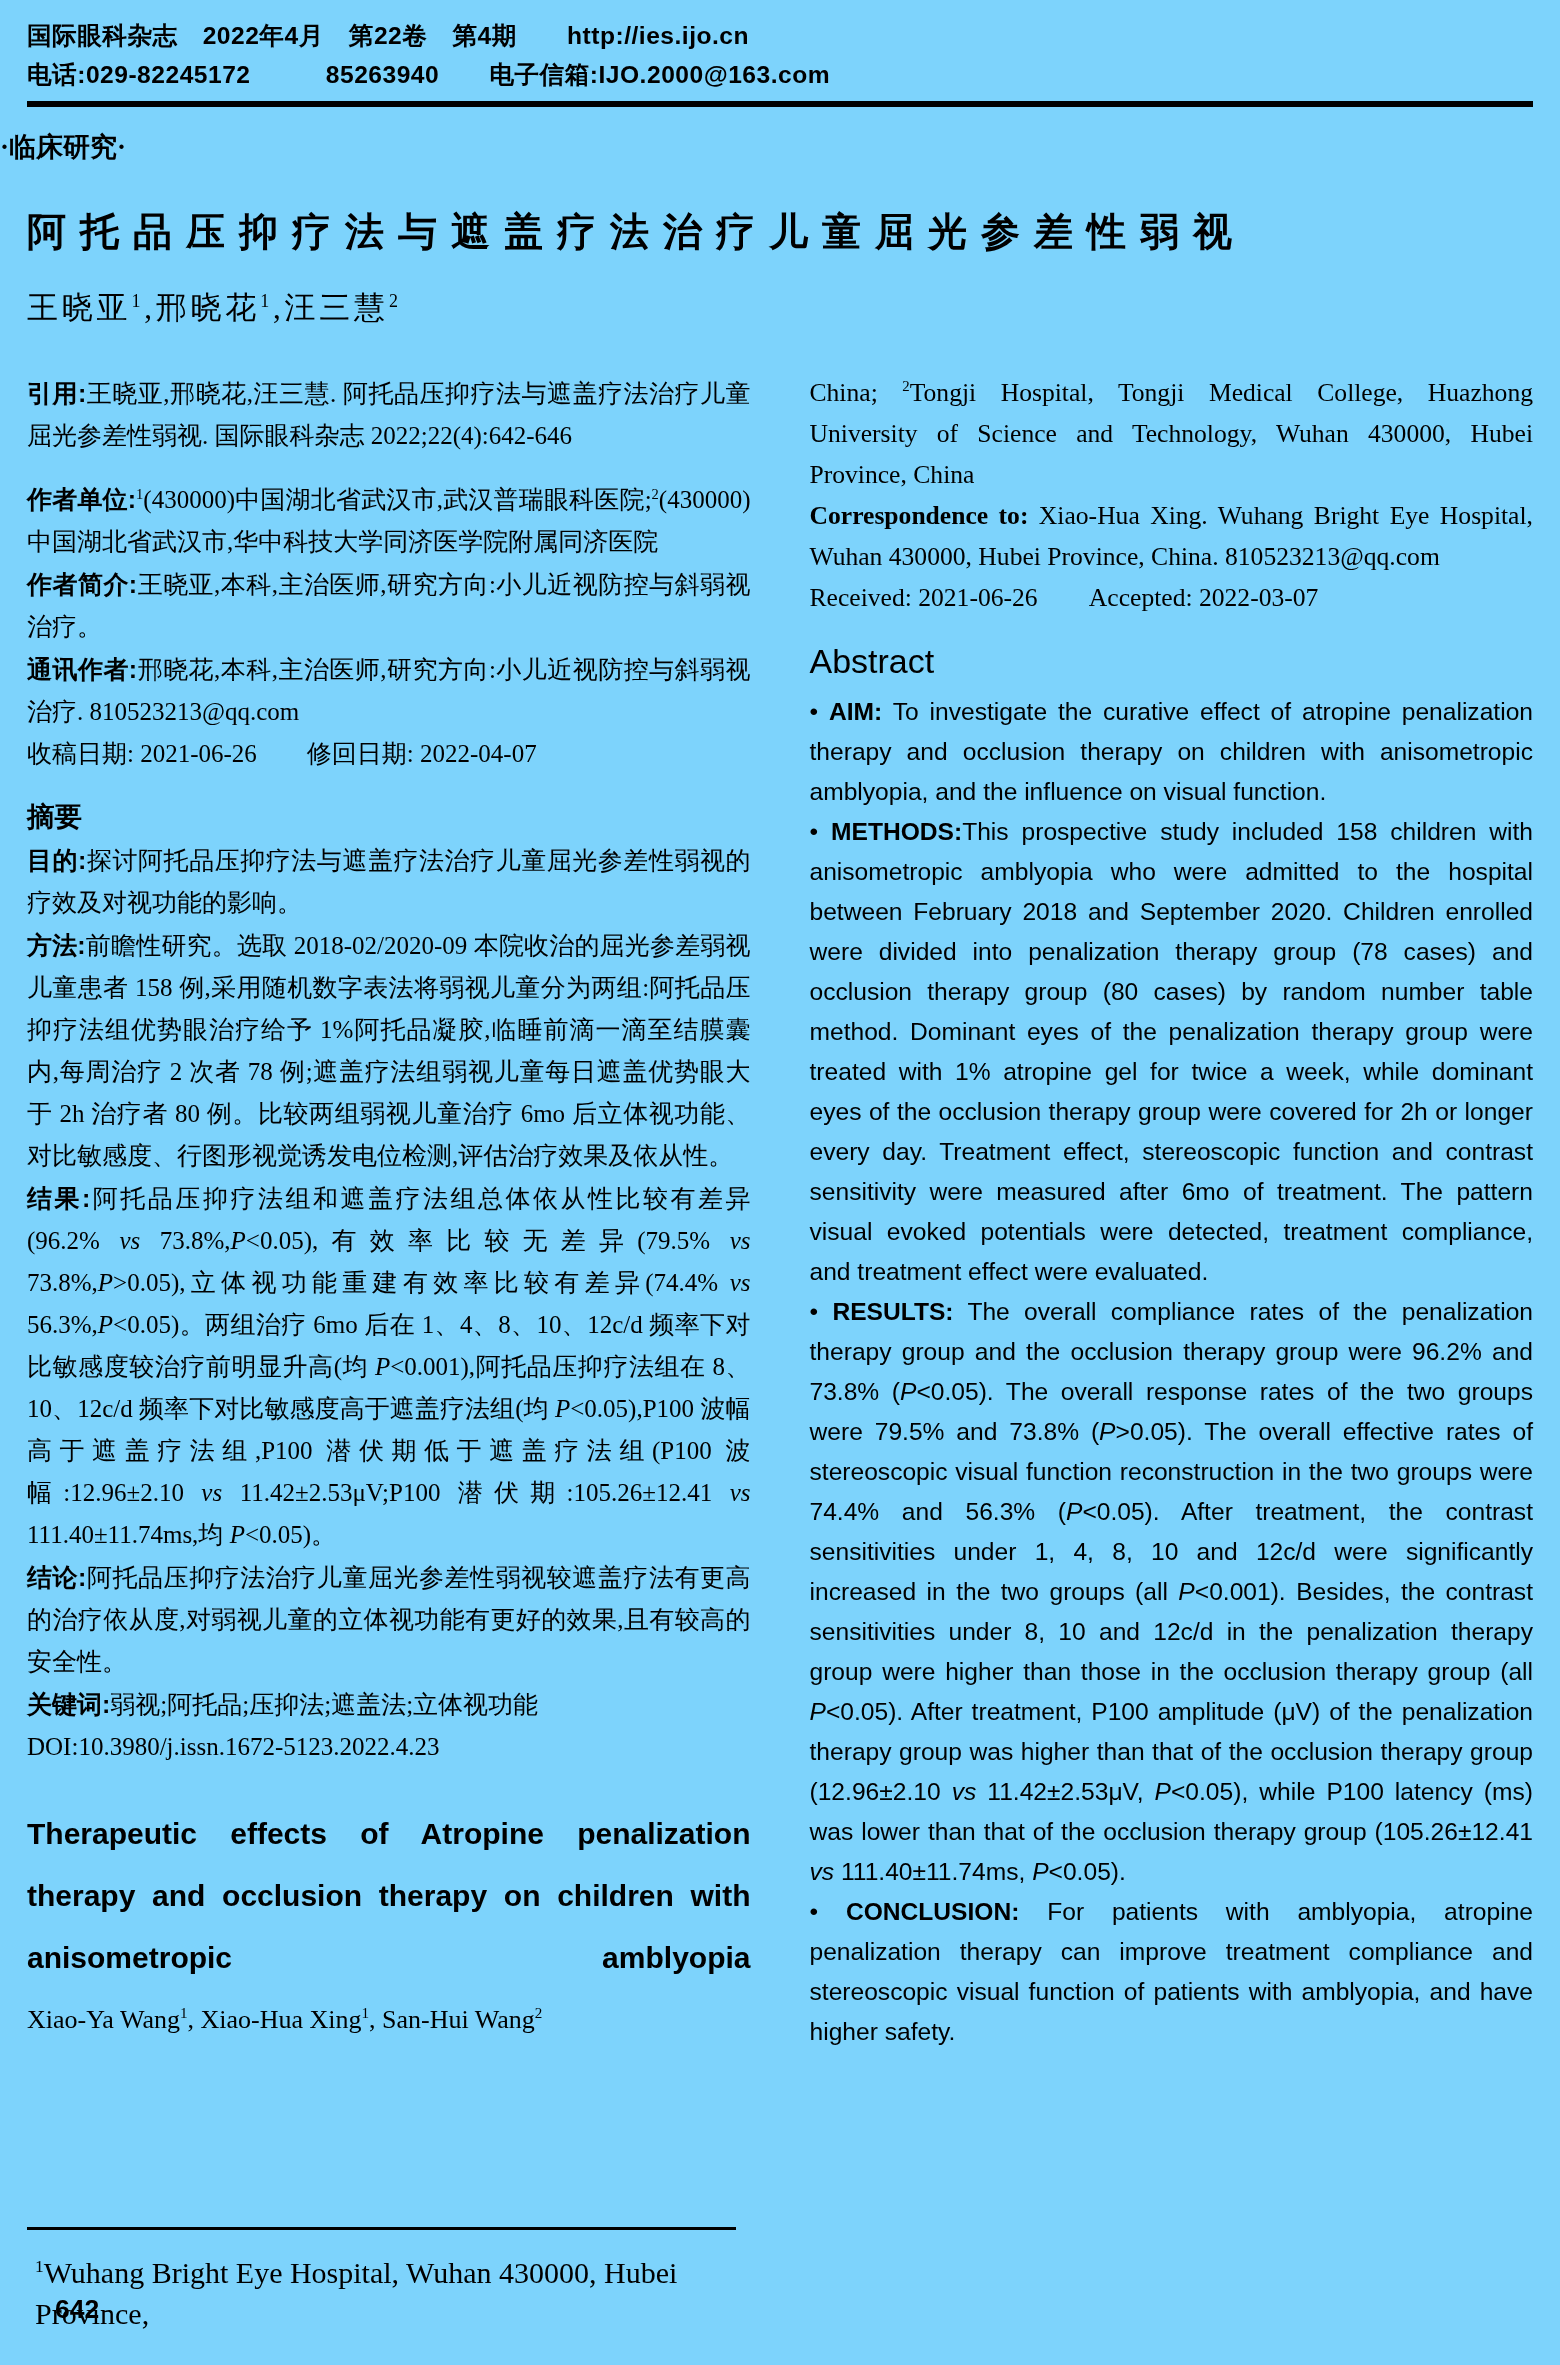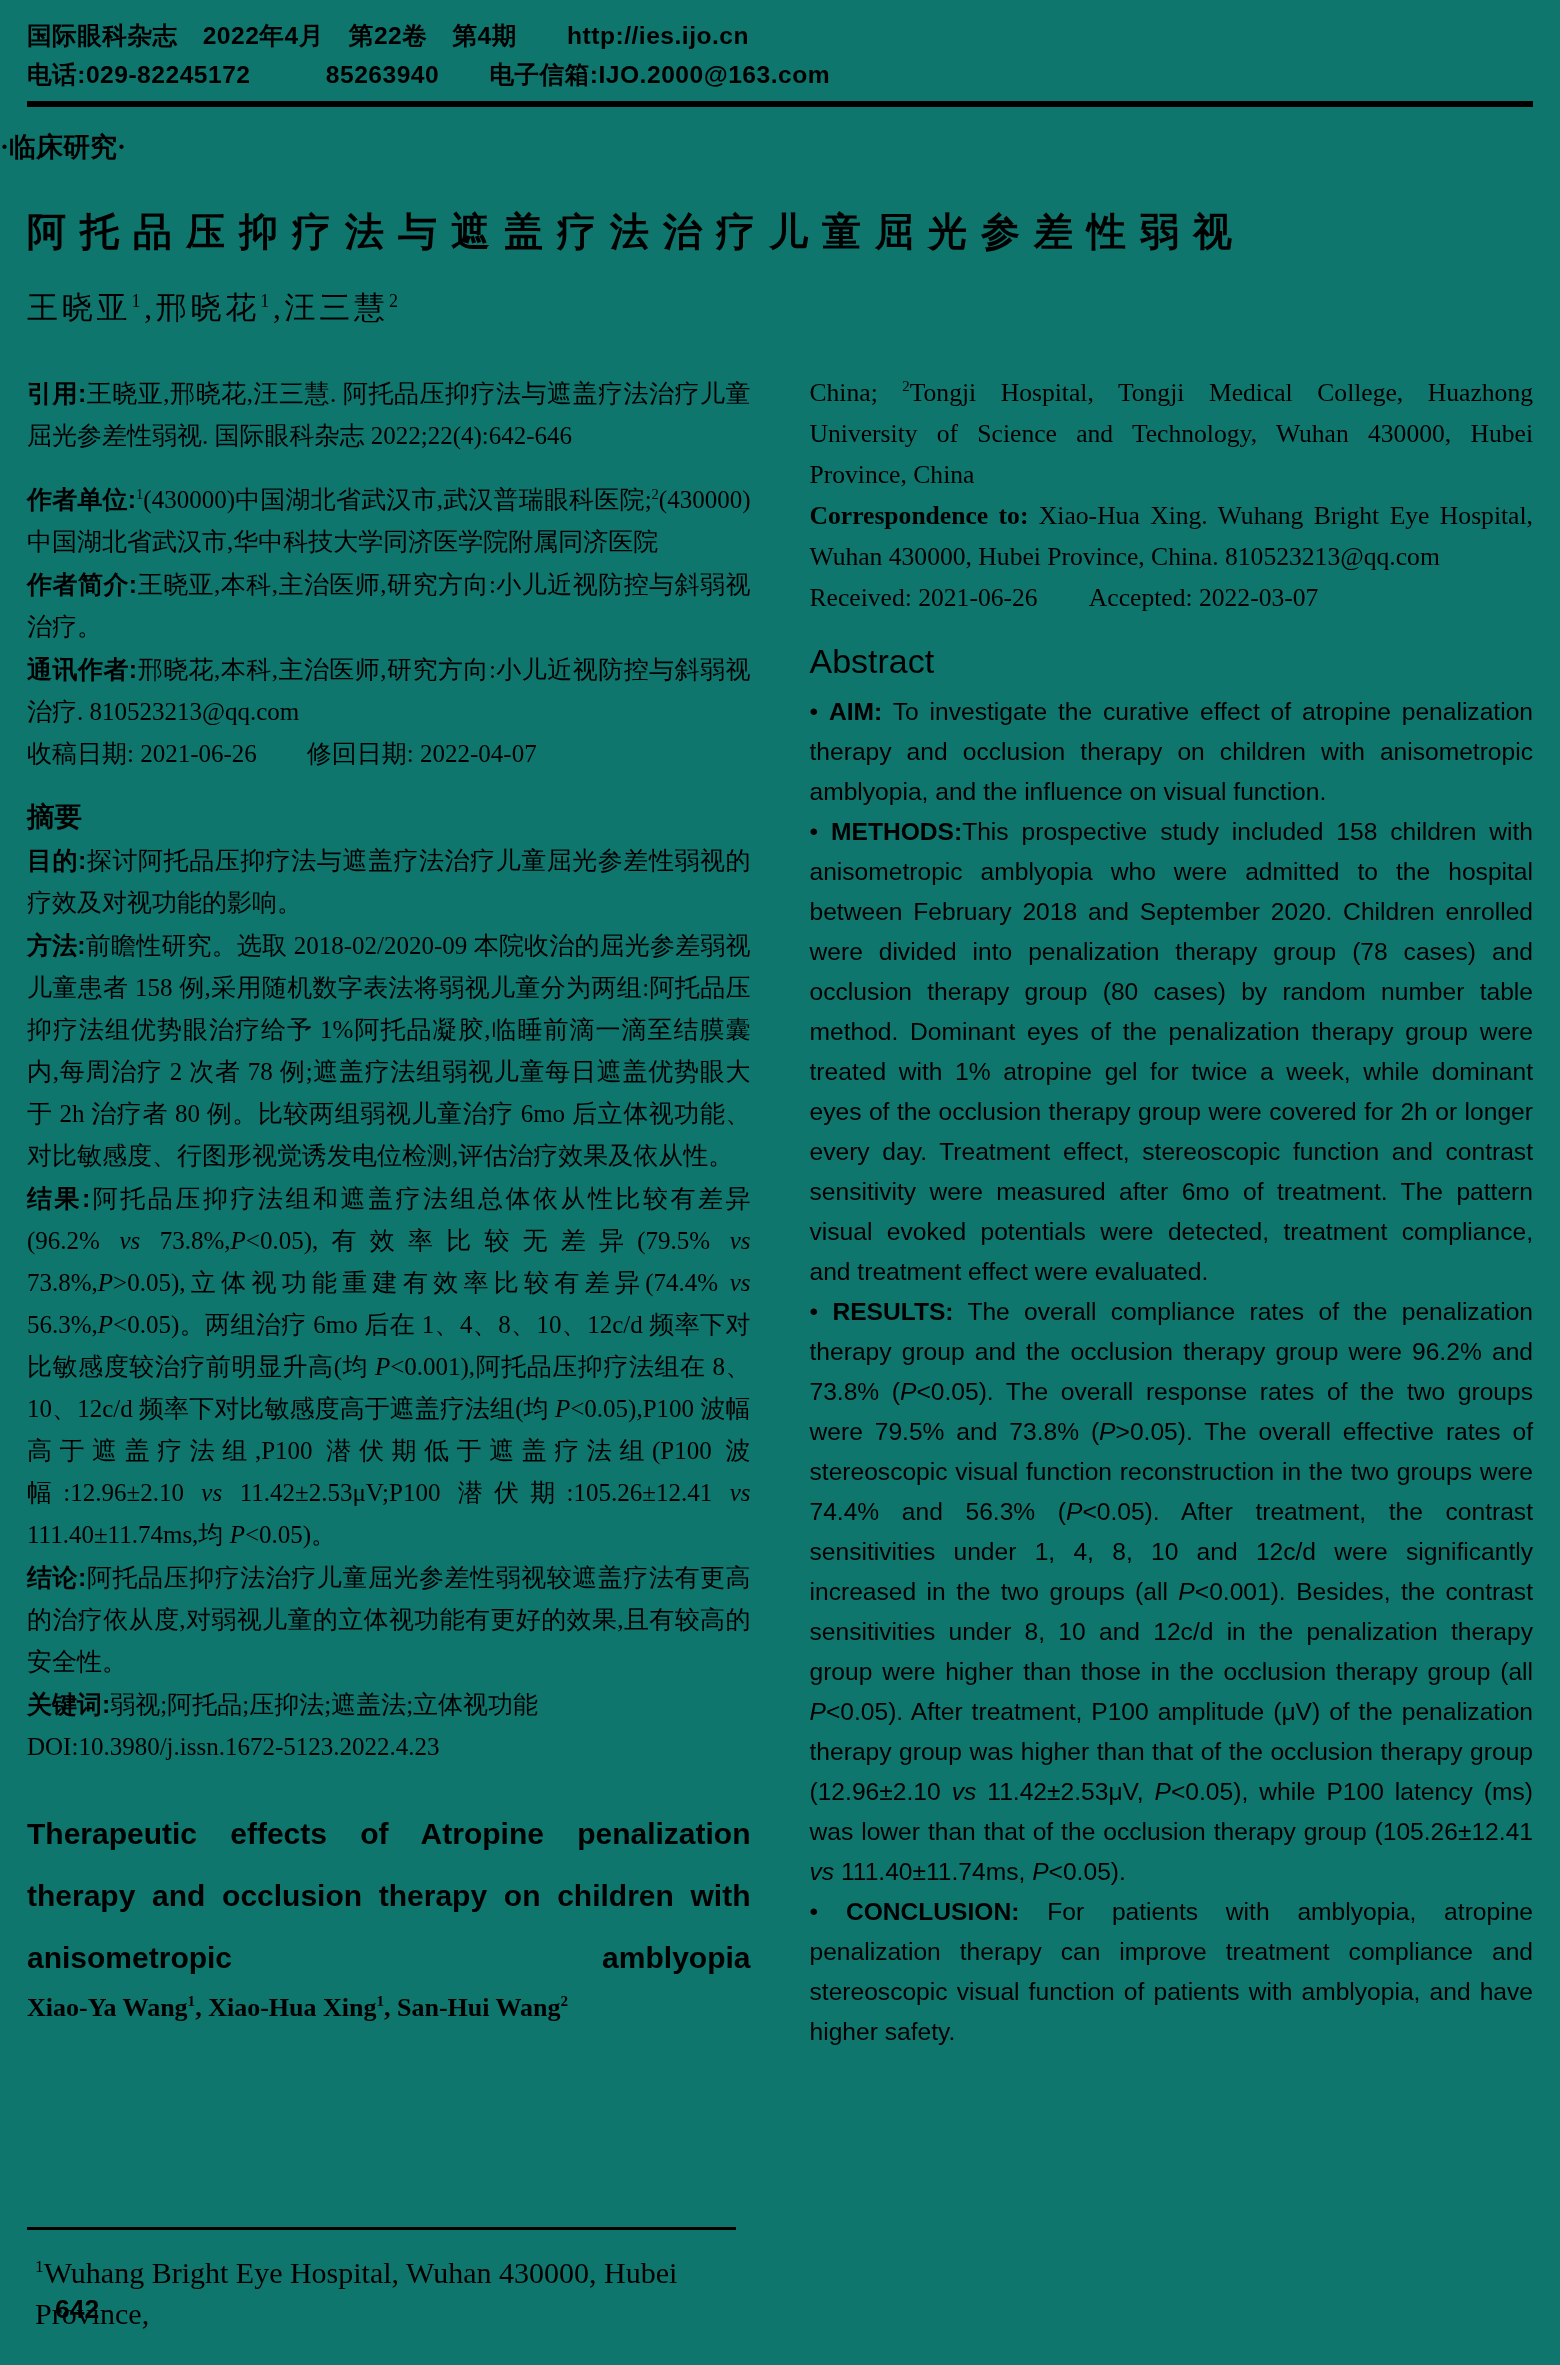--- a/index.html
+++ b/index.html
@@ -1,21 +1,21 @@
 <!DOCTYPE html>
 <html style="font-size:7.6px"><head>
 <meta charset="utf-8">
 <style>
   html, body { margin: 0; padding: 0; background: #e8e8e8; }
   .page {
     position: relative;
     width: 1560px;
     height: 2366px;
     margin: 0 auto;
-    background: #0f766e;
+    background: #7dd3fc;
     color: #000000;
     overflow: hidden;
   }
   
   .header { padding: 16px 27px 0 27px; font-family: "Liberation Sans", "DejaVu Sans", sans-serif; font-weight: 600; font-size: 24.6px; }
   .hline { line-height: 39px; letter-spacing: 0.5px; white-space: nowrap; }
   .top-rule { margin: 6.6px 27px 0 27px; height: 6.2px; background: #000; }
   .category { margin: 22px 97px 0 0; text-align: left; font-family: "Liberation Serif", "DejaVu Serif", serif; font-weight: bold; font-size: 27px; }
   
   .title-cn {
@@ -50,23 +50,23 @@
   .title-en {
     margin: 35px 0 0 0;
     font-family: "Liberation Sans", "DejaVu Sans", sans-serif;
     font-weight: bold;
     font-size: 30px;
     line-height: 62px;
     text-align: justify;
     text-align-last: justify;
   }
   .authors-en {
-    margin: 4px 0 0 0;
+    margin: 16px 0 0 0;
     font-family: "Liberation Serif", "DejaVu Serif", serif;
-    font-weight: bold;
+    font-weight: normal;
     font-size: 26px;
   }
   .p-en-serif {
     margin: 0;
     font-family: "Liberation Serif", "DejaVu Serif", serif;
     font-size: 25.6px;
     line-height: 41px;
     text-align: justify;
   }
   .p-en-serif b { font-weight: bold; }

